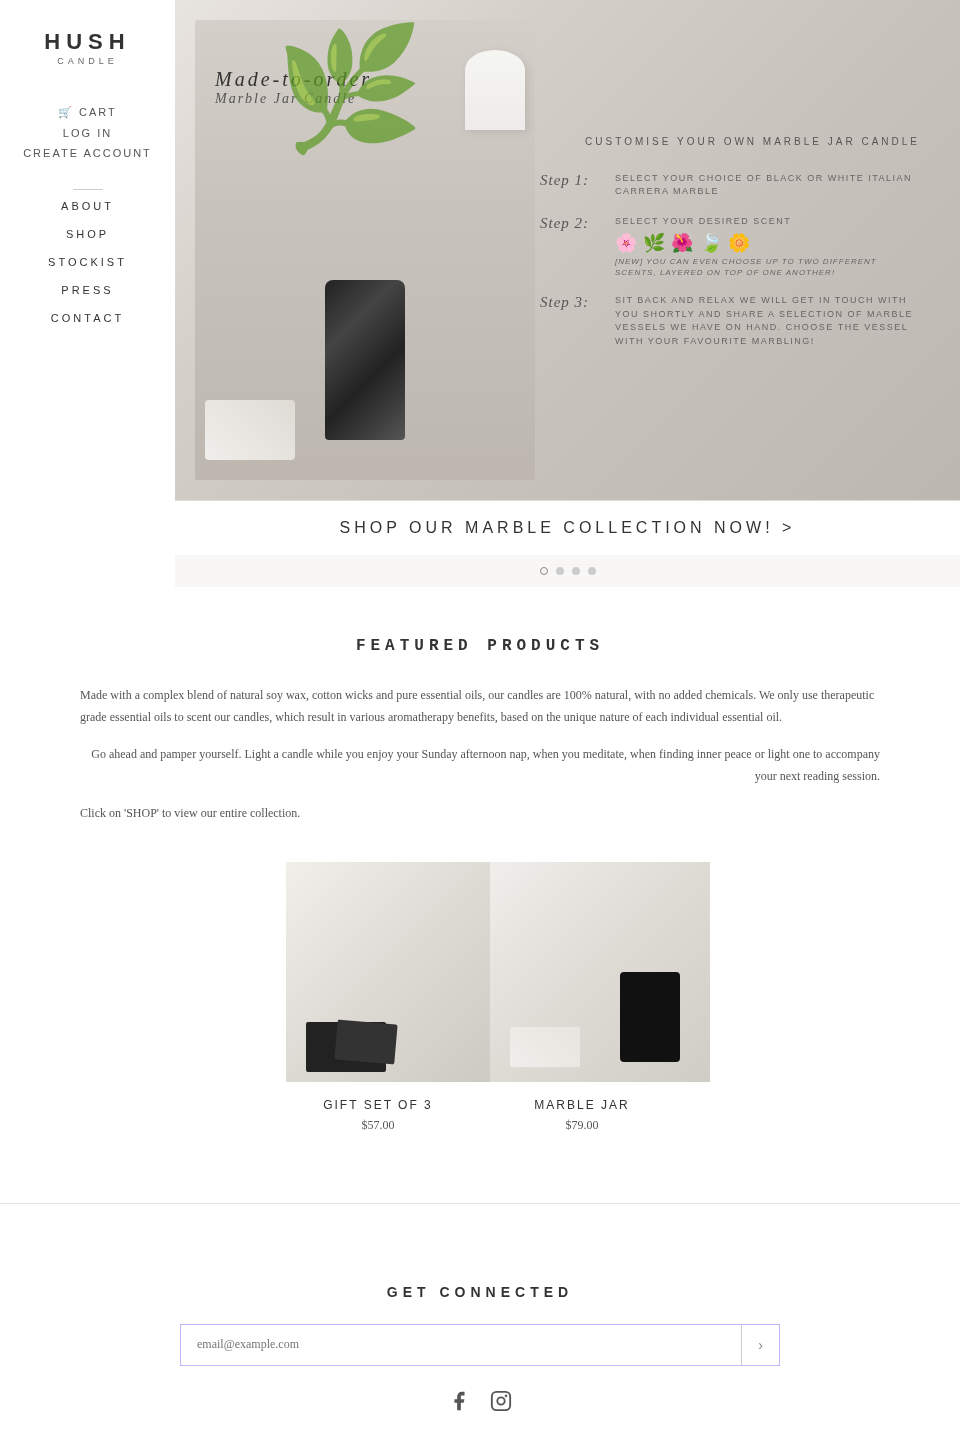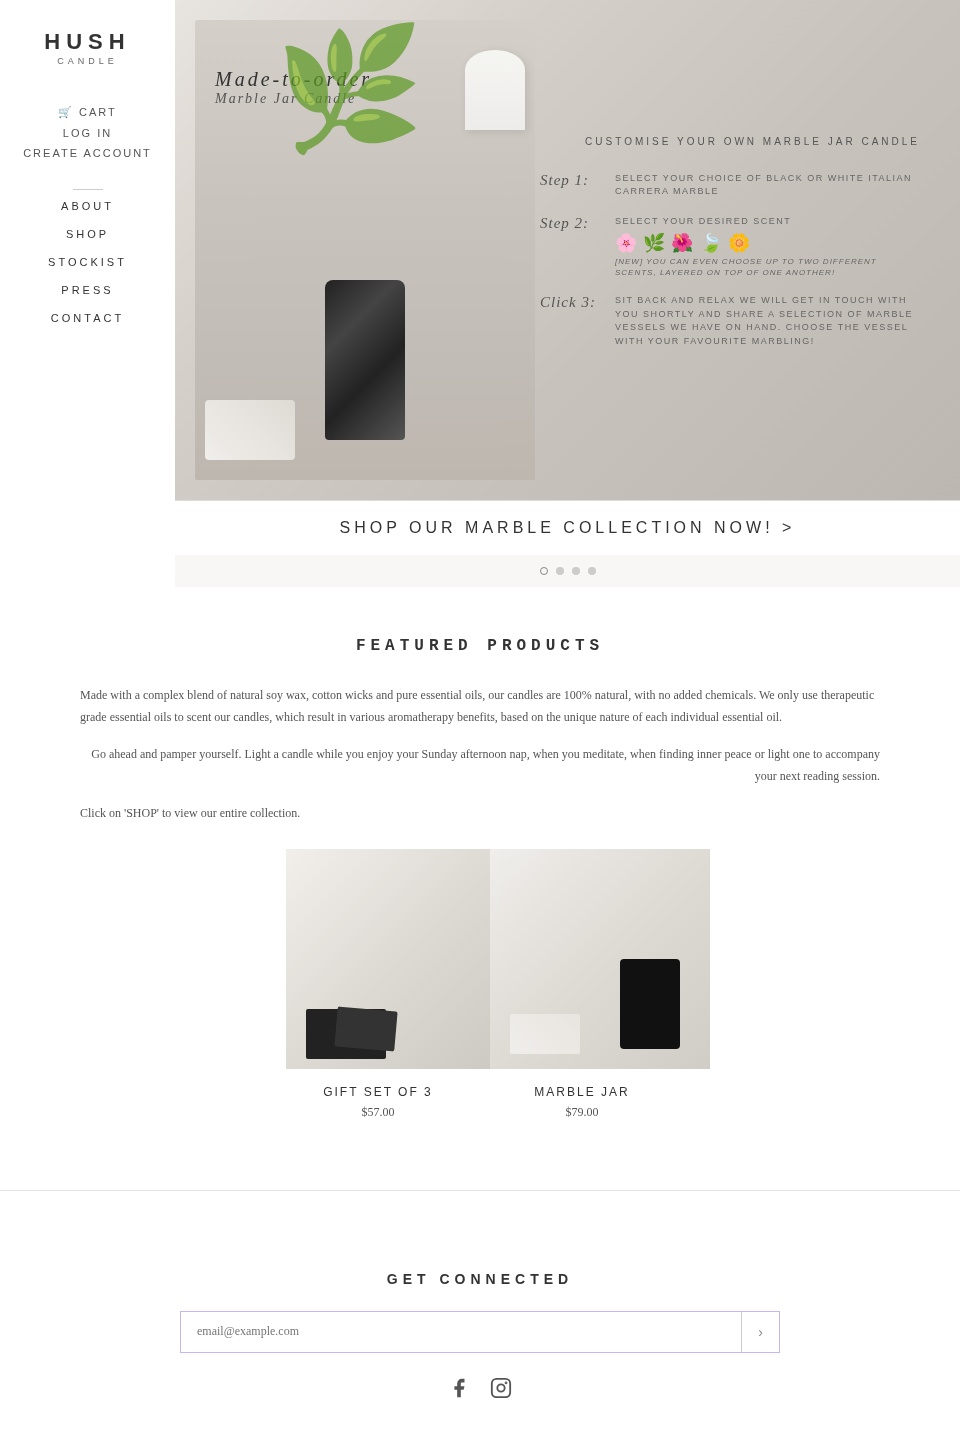--- a/index.html
+++ b/index.html
@@ -351,21 +351,21 @@
       text-align: right;
       margin-bottom: 16px;
     }
 
     .featured-click-shop {
       font-family: 'Georgia', serif;
       font-size: 12px;
       line-height: 1.8;
       color: #555;
       text-align: left;
-      margin-bottom: 24px;
+      margin-bottom: 37px;
     }
 
     
     .product-grid {
       display: flex;
       gap: 20px;
       justify-content: center;
       margin-top: 20px;
     }
 
@@ -605,21 +605,21 @@
                 <span>🌺</span>
                 <span>🍃</span>
                 <span>🌼</span>
               </div>
               <div class="step-new-badge">[NEW] YOU CAN EVEN CHOOSE UP TO TWO DIFFERENT SCENTS,
 LAYERED ON TOP OF ONE ANOTHER!</div>
             </div>
           </div>
 
           <div class="step-item">
-            <div class="step-label">Click 3:</div>
+            <div class="step-label">Step 3:</div>
             <div class="step-content">SIT BACK AND RELAX
 WE WILL GET IN TOUCH WITH YOU SHORTLY AND SHARE A
 SELECTION OF MARBLE VESSELS WE HAVE ON HAND.
 CHOOSE THE VESSEL WITH YOUR FAVOURITE MARBLING!</div>
           </div>
 
         </div>
 
       </div>
 

